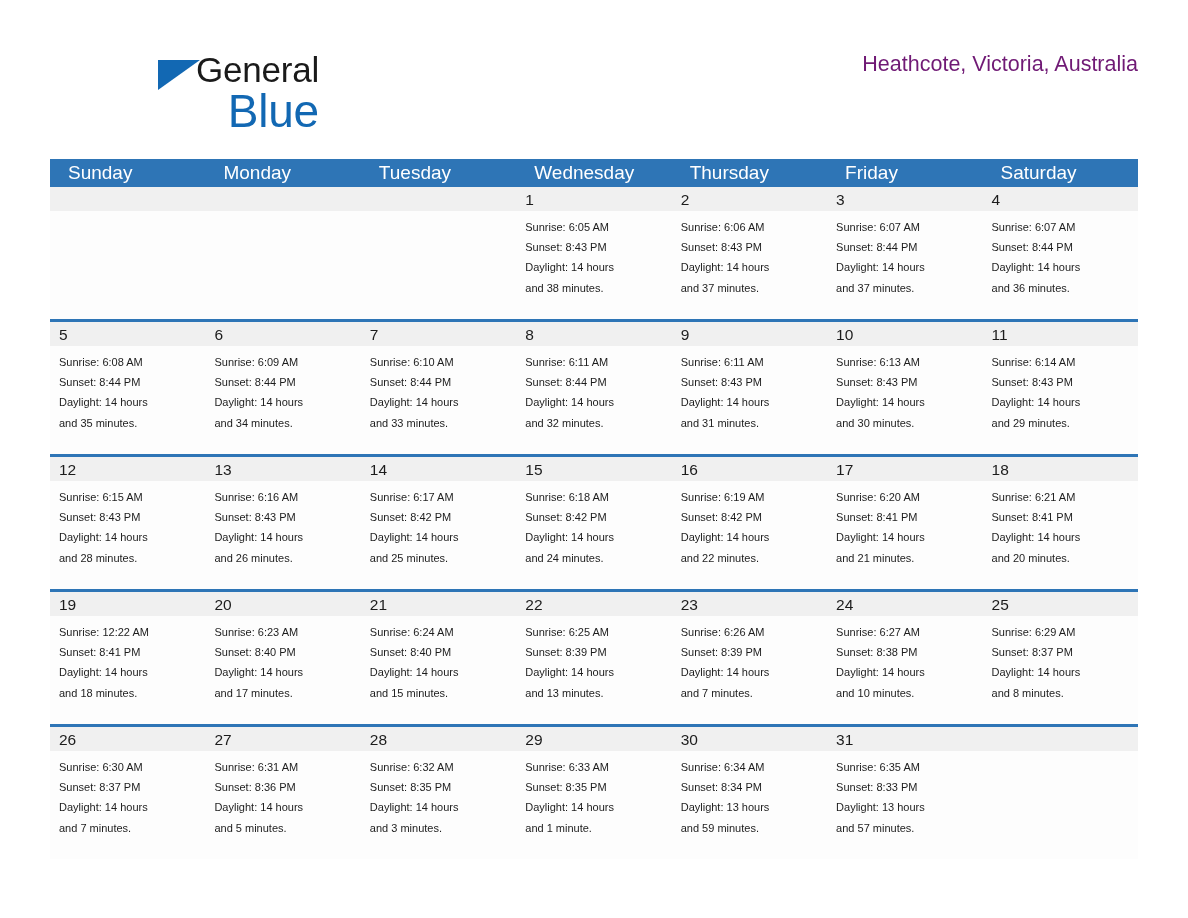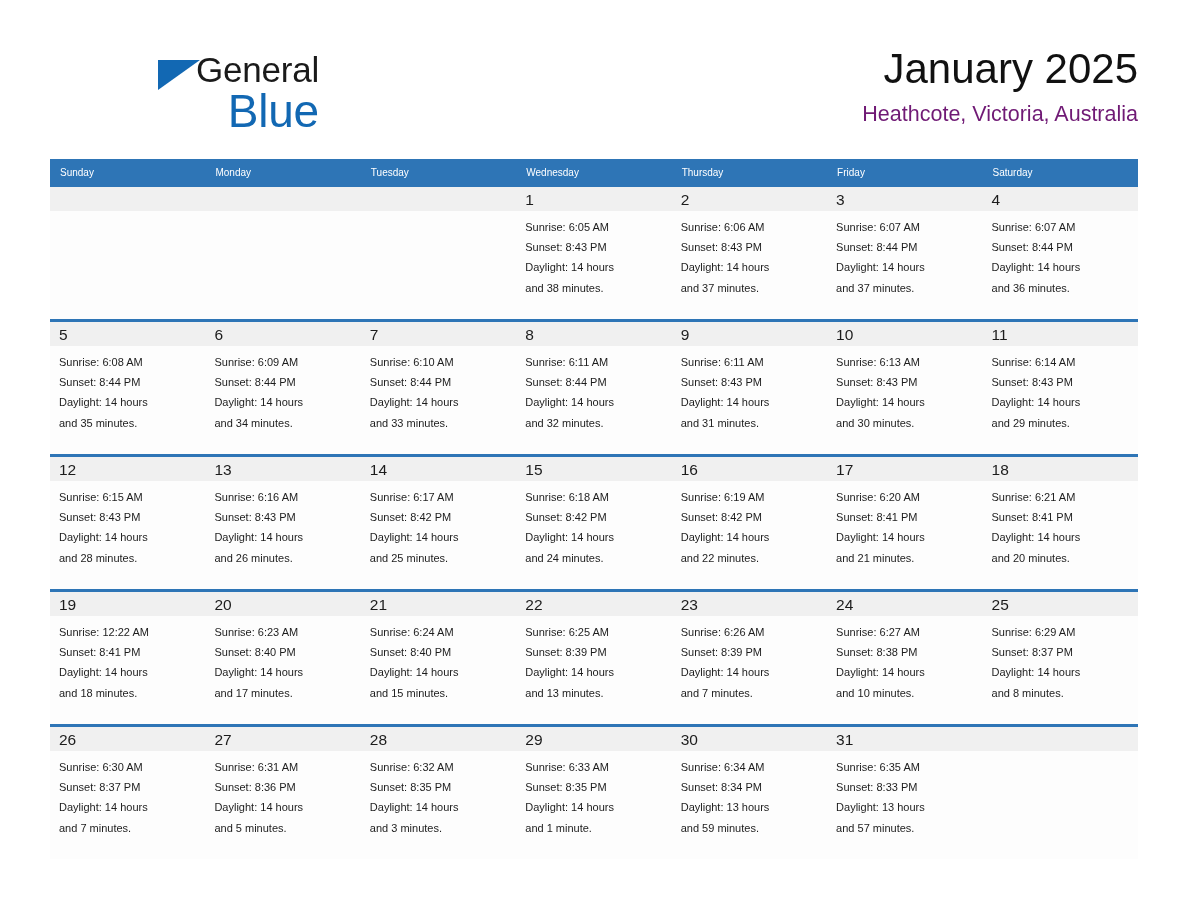--- a/index.html
+++ b/index.html
@@ -90,23 +90,23 @@
   .dow-row {
     display: flex;
     width: 100%;
     background: #2e75b6;
     height: 28px;
   }
   .dow {
     flex: 1 1 0;
     min-width: 0;
     color: #ffffff;
-    font-size: 10px;
+    font-size: 19px;
     line-height: 28px;
-    padding-left: 10px;
+    padding-left: 18px;
     white-space: nowrap;
   }
   .week {
     display: flex;
     width: 100%;
     border-top: 3px solid #2e75b6;
   }
   .week:first-of-type { border-top: 0; }
   .cell {
     flex: 1 1 0;
@@ -140,21 +140,20 @@
 
   <div class="top">
     <div class="logo">
       <span class="logo-row1">
         <span>General</span>
         <span class="logo-tri"></span>
       </span>
       <span class="logo-row2">Blue</span>
     </div>
     <div class="title-block">
-      <div class="cal-title">January 2025</div>
       <div class="cal-subtitle">Heathcote, Victoria, Australia</div>
     </div>
   </div>
 
   <div class="calendar">
     <div class="dow-row">
       <div class="dow">Sunday</div>
       <div class="dow">Monday</div>
       <div class="dow">Tuesday</div>
       <div class="dow">Wednesday</div>

